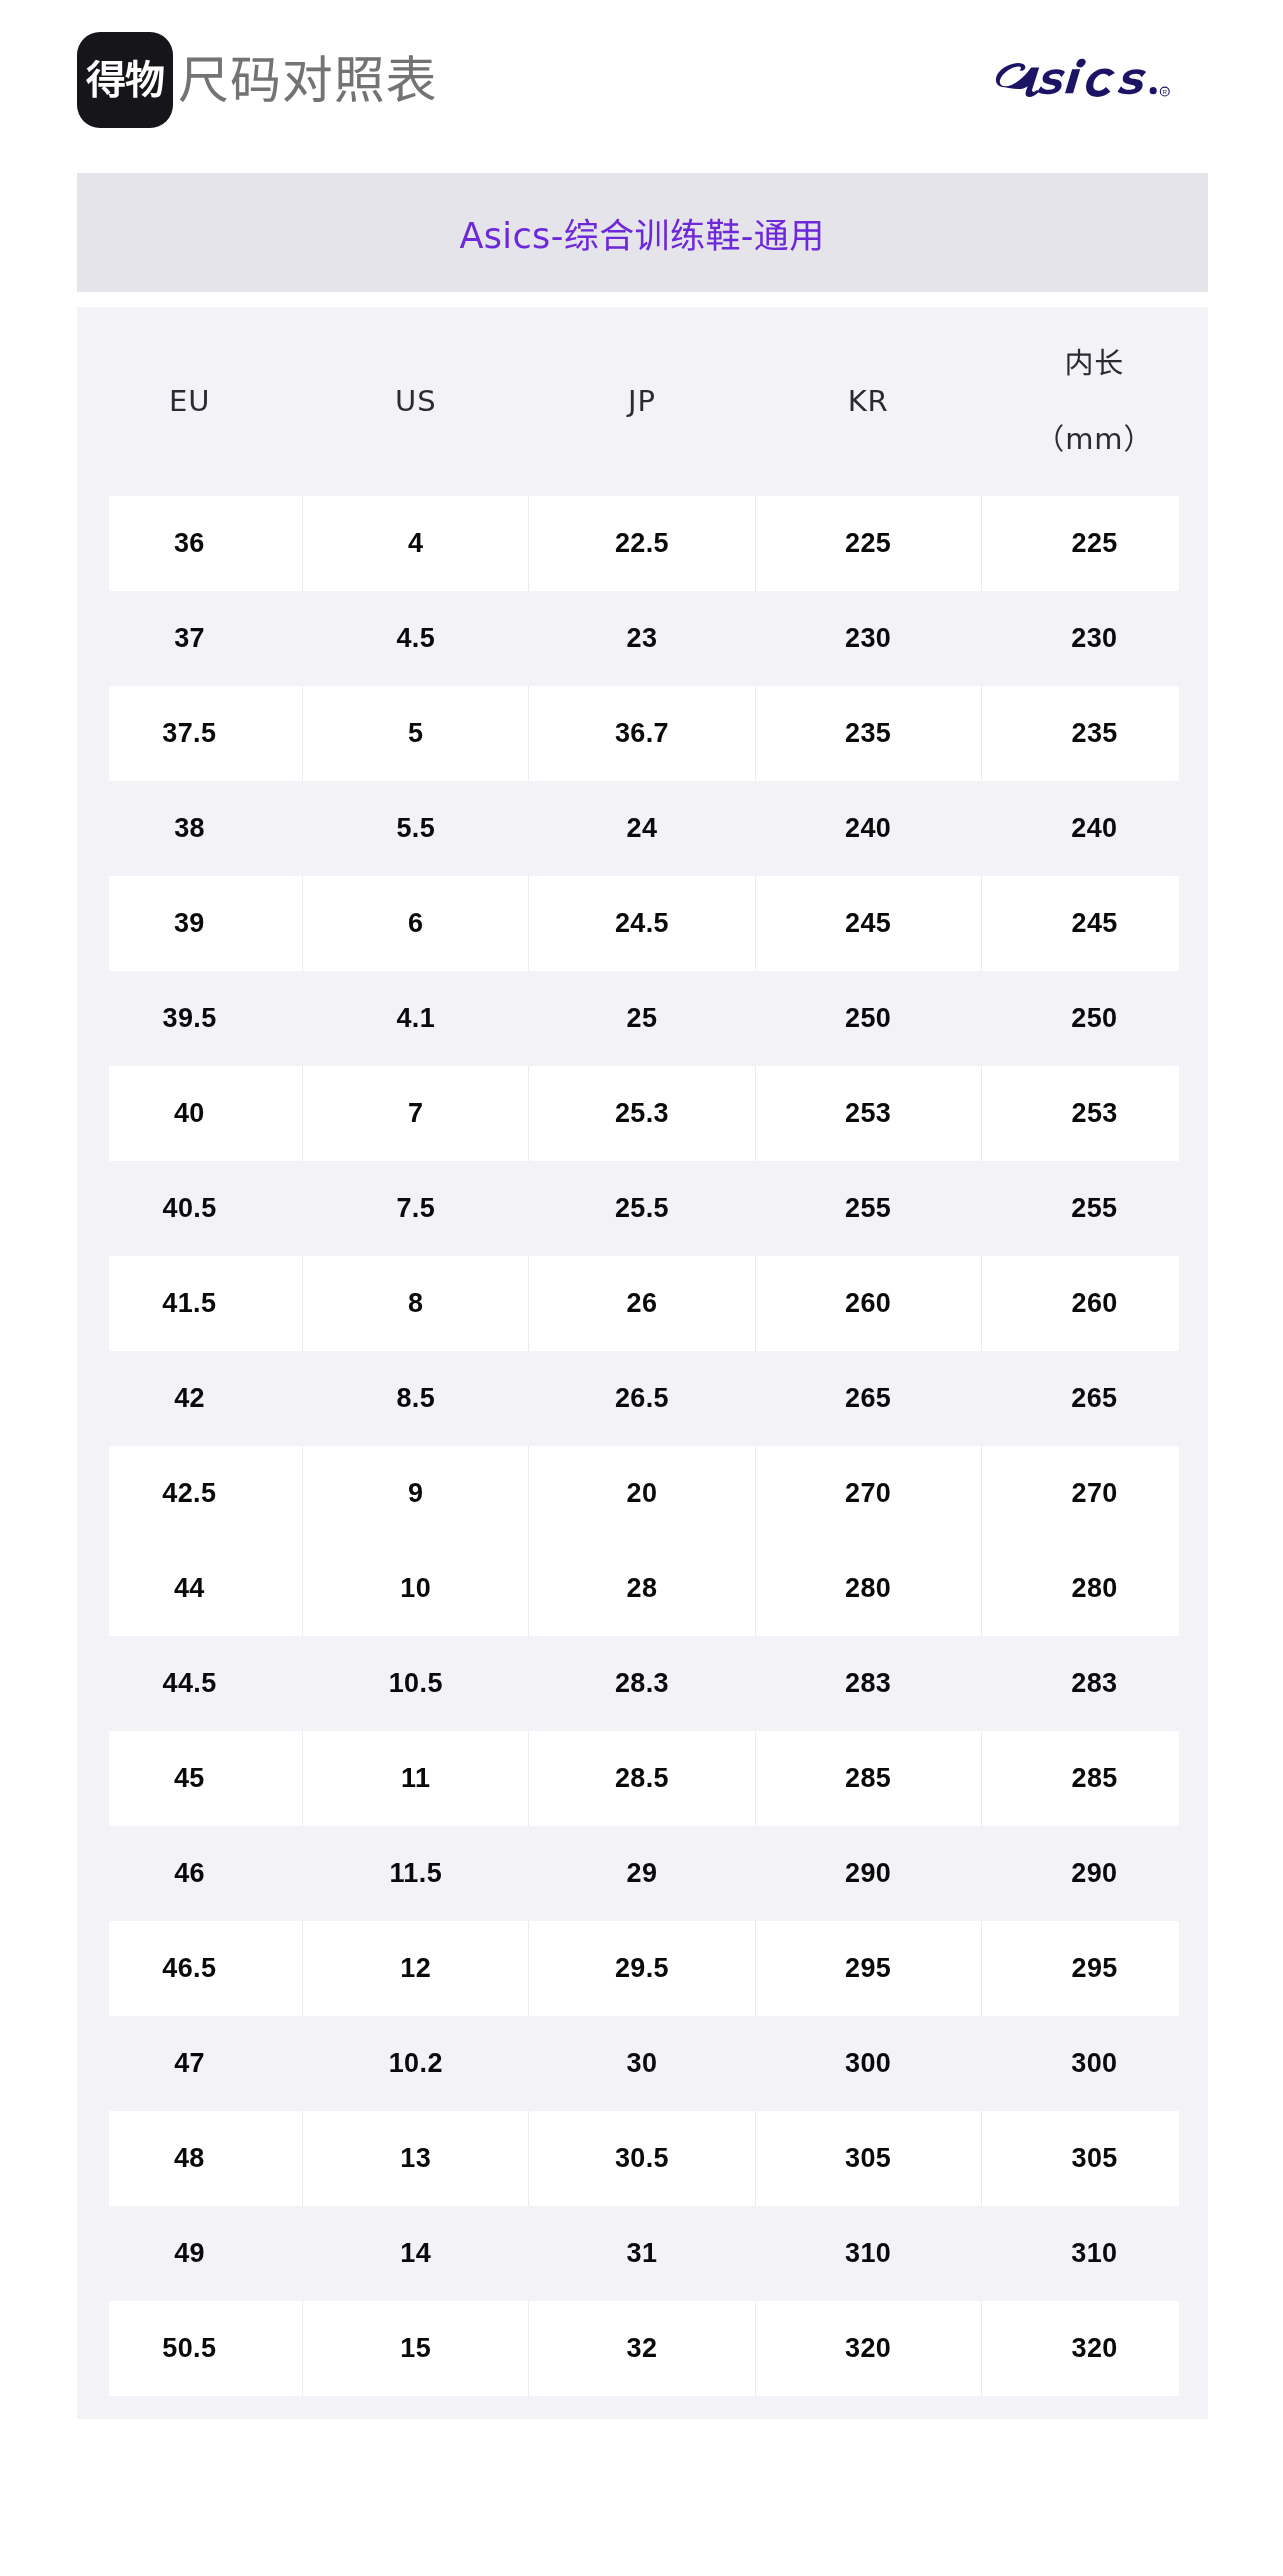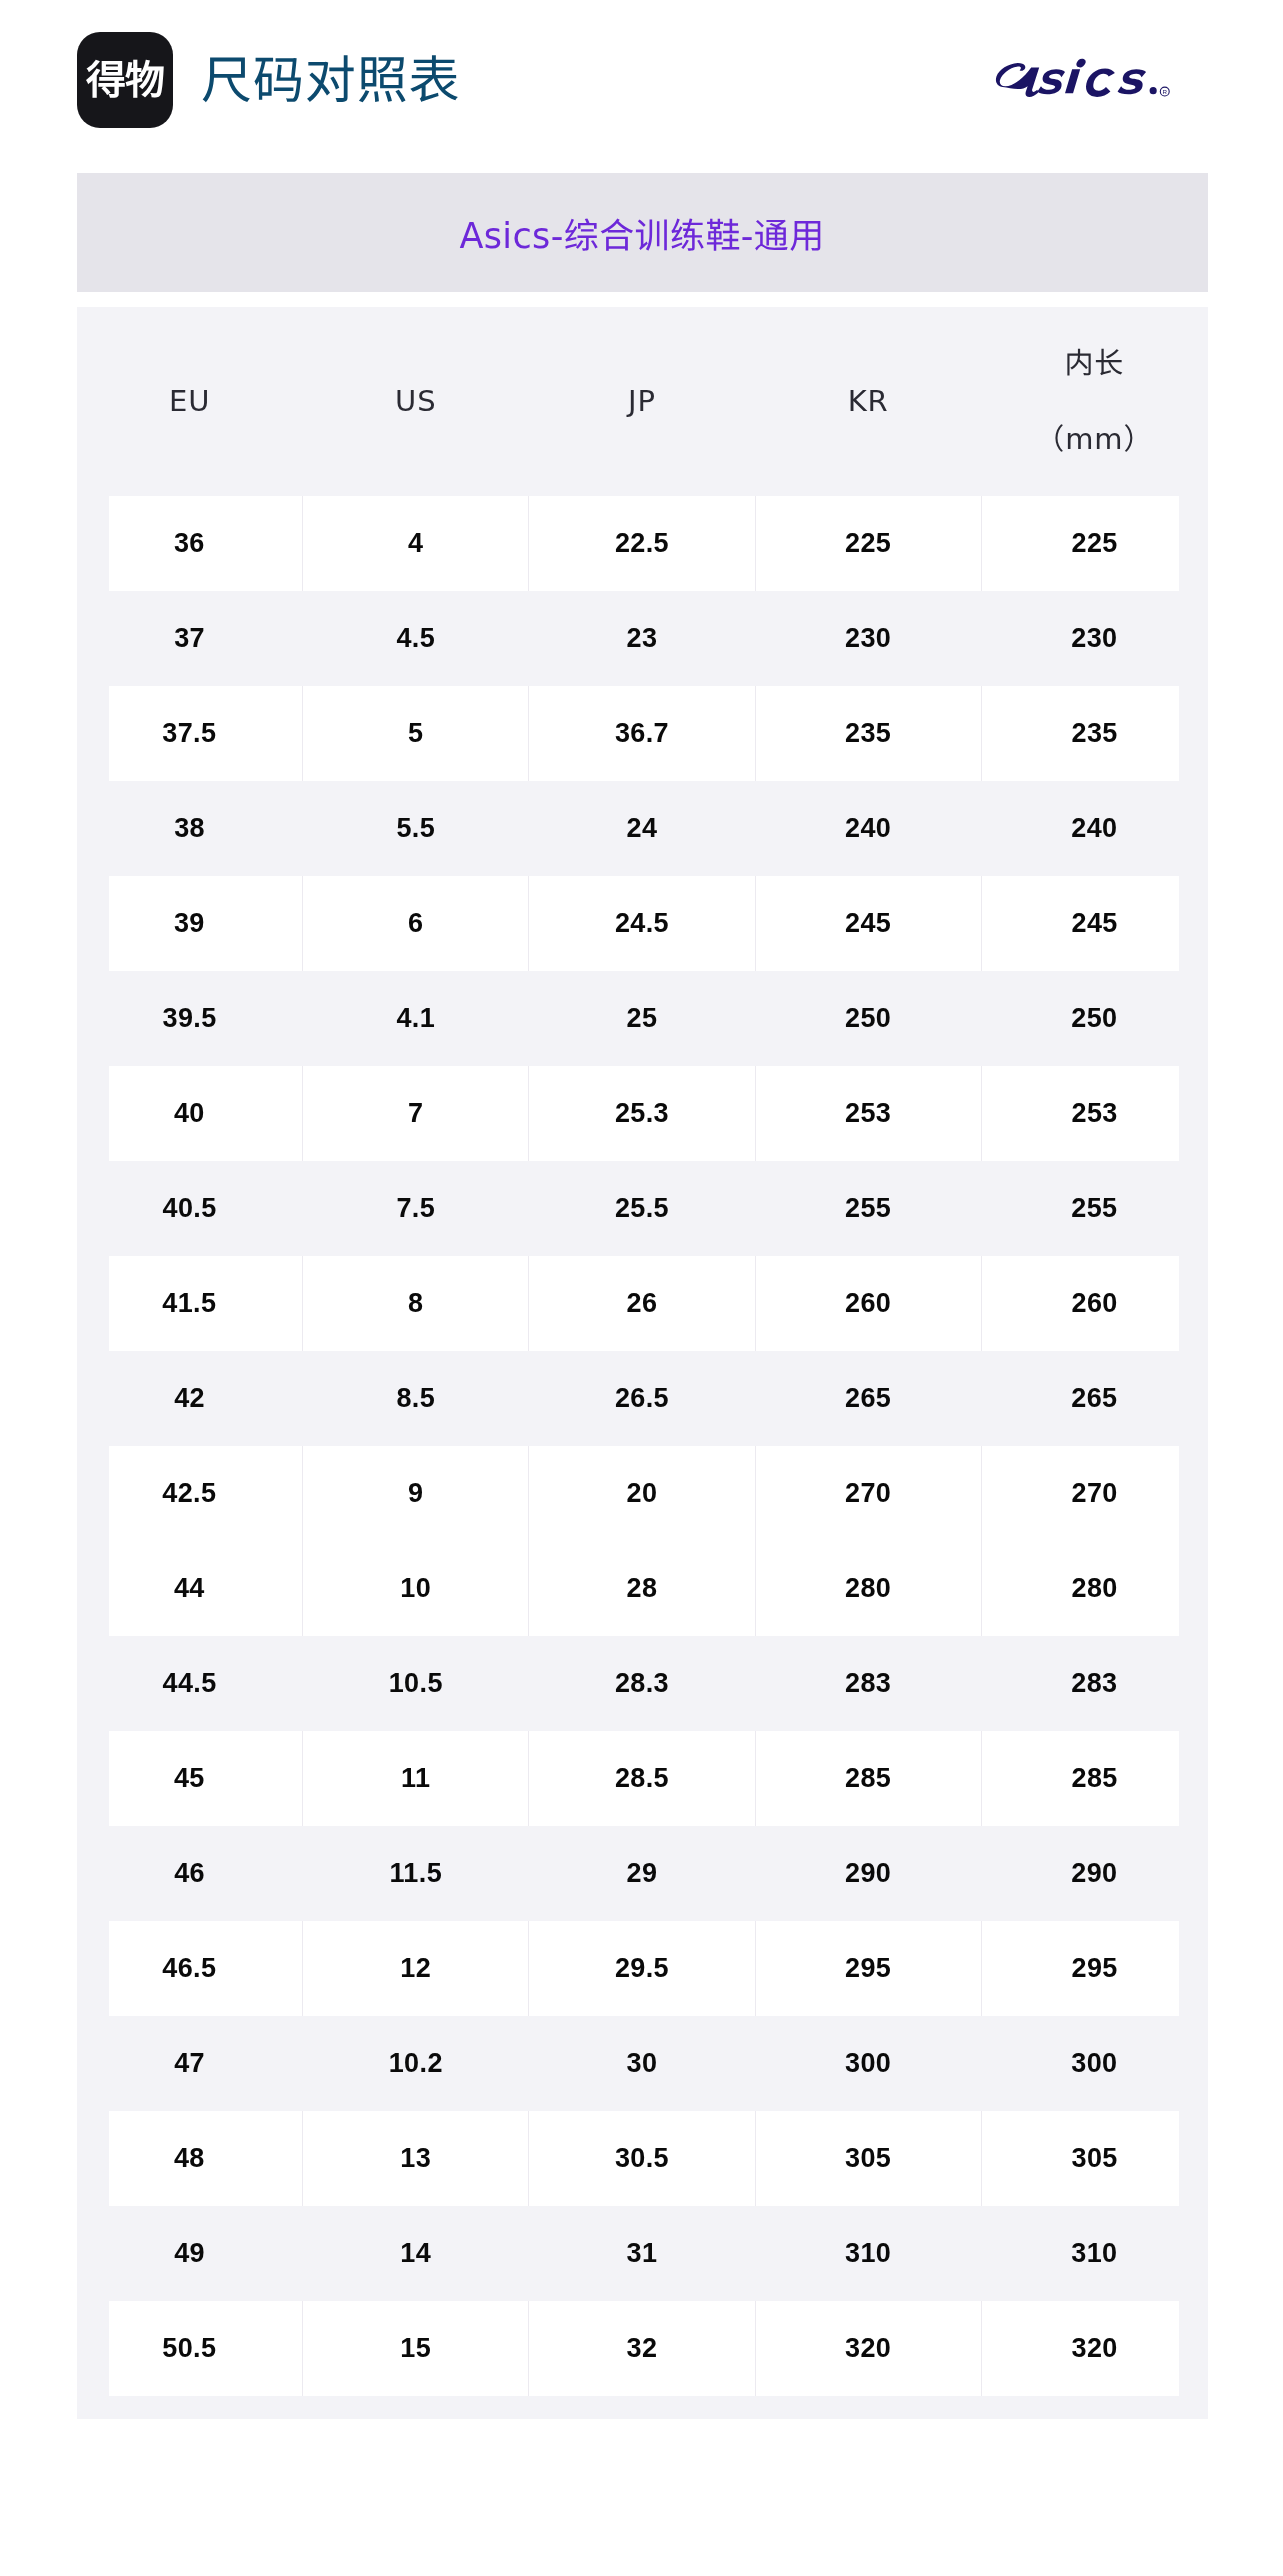--- a/index.html
+++ b/index.html
@@ -25,21 +25,21 @@
   .header {
     display: flex;
     align-items: center;
     height: 160px;
     padding: 0 80px 0 77px;
   }
 
   .brand-group {
     display: flex;
     align-items: center;
-    gap: 28px;
+    gap: 5px;
   }
 
   .dewu-logo {
     width: 96px;
     height: 96px;
     border-radius: 23px;
     background: #16161a;
     display: flex;
     align-items: center;
     justify-content: center;
@@ -51,21 +51,21 @@
     font-size: 40px;
     font-weight: 700;
     letter-spacing: -0.9px;
     line-height: 1;
     font-family: "DejaVu Sans", "Liberation Sans", sans-serif;
   }
 
   .header-title {
     font-size: 51px;
     font-weight: 400;
-    color: #0c4a6e;
+    color: #737373;
     letter-spacing: 0.9px;
     line-height: 1;
     white-space: nowrap;
     font-family: "DejaVu Sans", "Liberation Sans", sans-serif;
   }
 
   .header-spacer { flex: 1 1 auto; }
 
   .asics-logo {
     display: flex;

